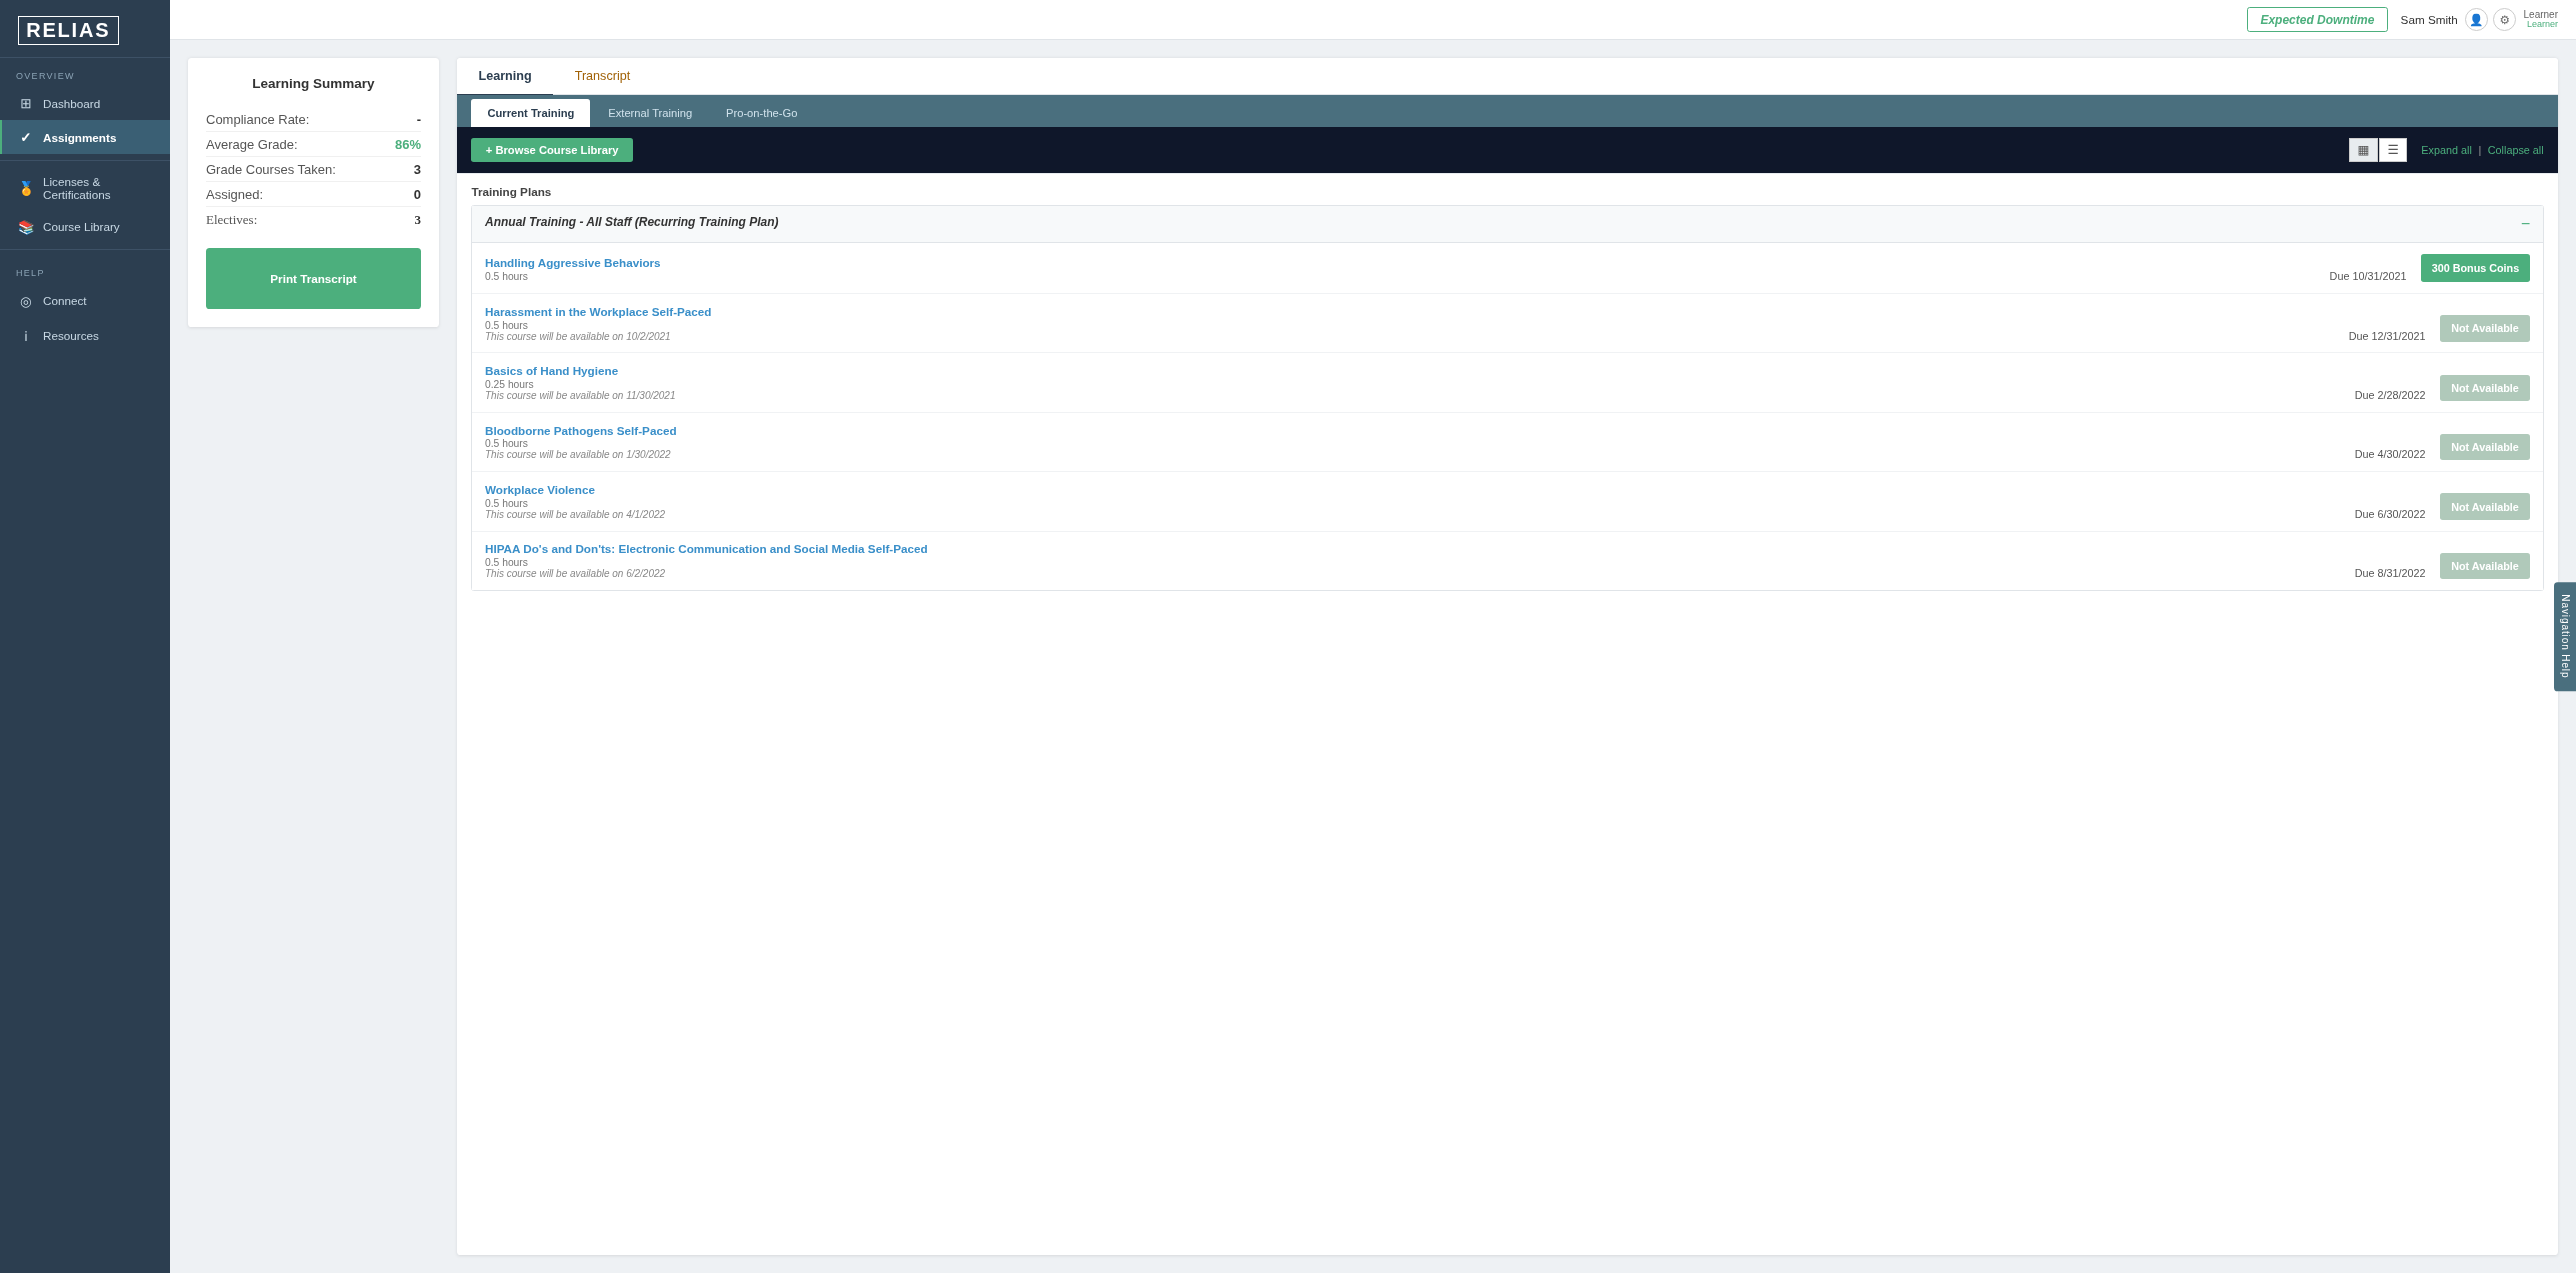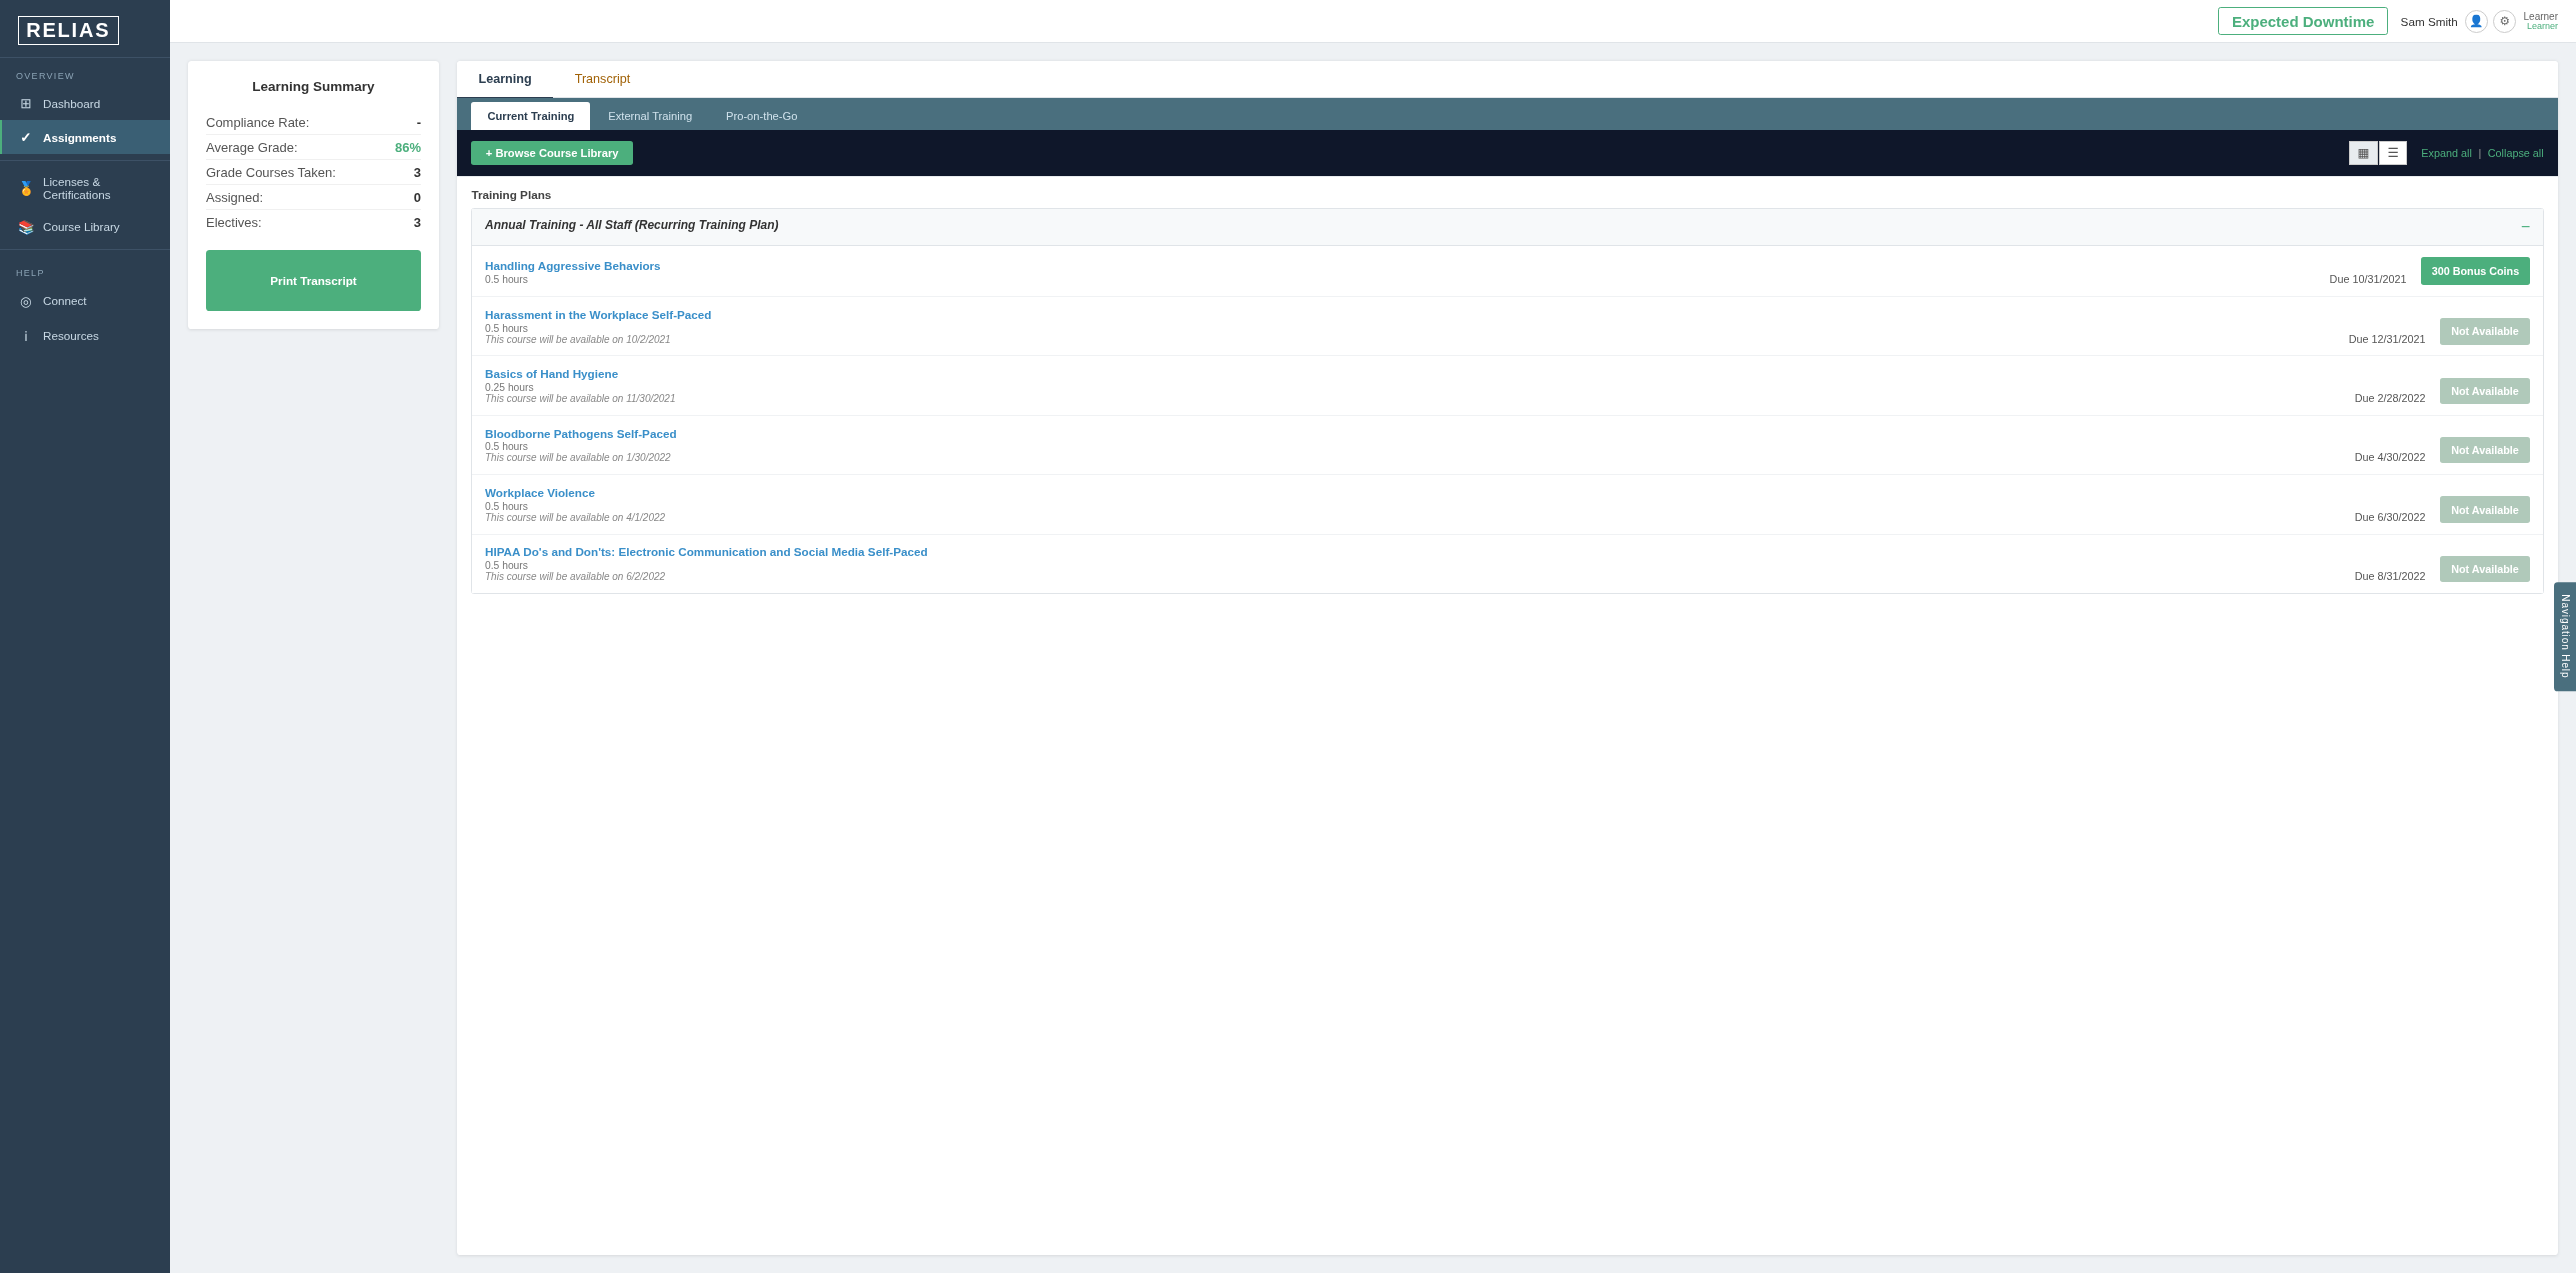--- a/index.html
+++ b/index.html
@@ -71,24 +71,25 @@
       justify-content: flex-end;
       padding: 7.2px 18px;
       border-bottom: 0.9px solid #e0e4e8;
       gap: 12.6px;
     }
     .topbar-downtime-btn {
       border: 1.8px solid #4caf7d;
       color: #4caf7d;
       background: #fff;
       padding: 4.5px 12.6px;
-      font-size: 15px;
+      font-size: 12px;
       font-weight: 600;
       border-radius: 2.7px;
       cursor: pointer;
+      font-style: italic;
     }
     .topbar-user {
       display: flex;
       align-items: center;
       gap: 7.2px;
       font-size: 11.7px;
       color: #333;
     }
     .topbar-role { font-size: 10px; color: #666; }
     .topbar-icons { display: flex; gap: 5.4px; }
@@ -129,21 +130,21 @@
     }
     .summary-row {
       display: flex;
       justify-content: space-between;
       align-items: center;
       padding: 4.5px 0;
       font-size: 13px;
       color: #555;
       border-bottom: 0.9px solid #f0f0f0;
     }
-    .summary-row:last-of-type { border-bottom: none; }
+    .summary-row:last-of-type { border-bottom: none; font-family: Liberation Serif, serif; }
     .summary-value { font-weight: 600; color: #333; }
     .summary-value.green { color: #4caf7d; }
     .print-btn {
       display: block;
       width: 100%;
       margin-top: 16px;
       background: #4caf7d;
       color: #fff;
       border: none;
       padding: 24px;

